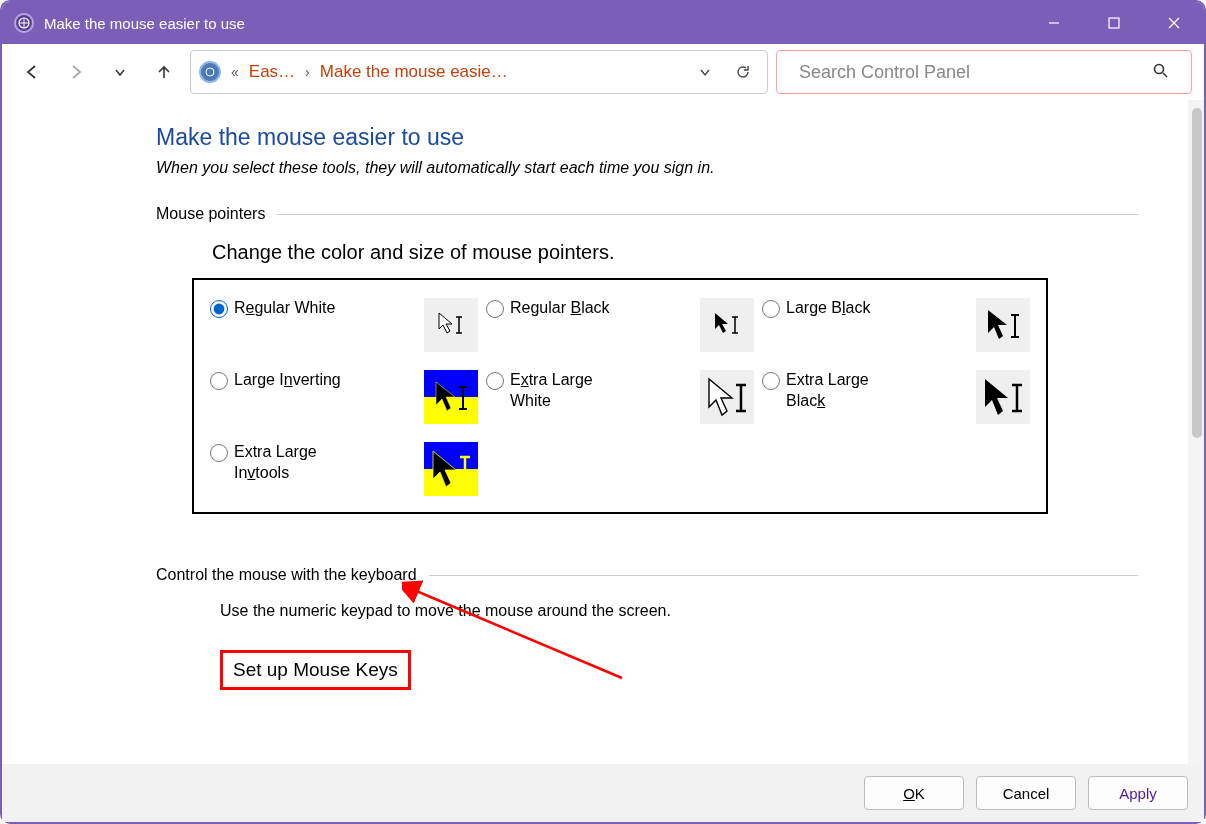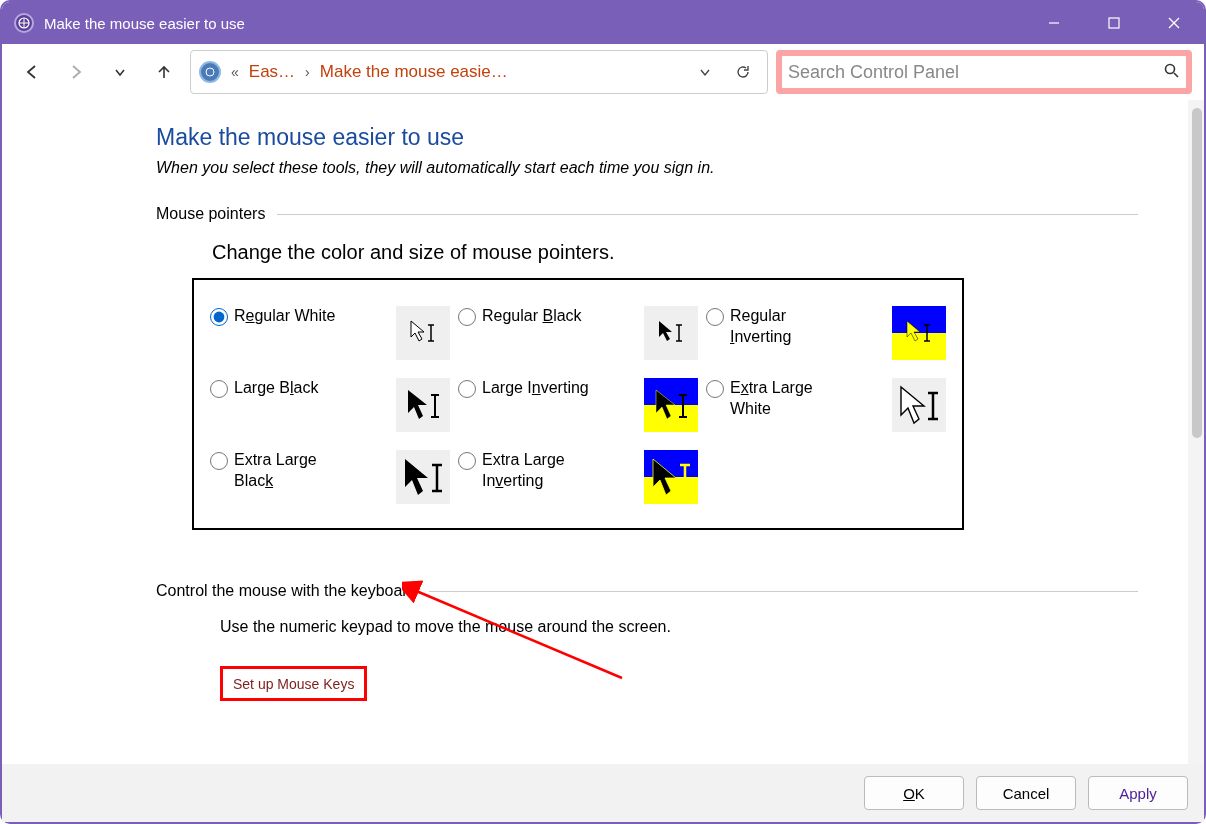--- a/index.html
+++ b/index.html
@@ -14,49 +14,49 @@
 .titlebar-btn:last-child { border-radius: 0 8px 0 0; }
 .toolbar { height: 56px; display: flex; align-items: center; padding: 0 12px; gap: 8px; }
 .nav-btn { width: 36px; height: 36px; display: flex; align-items: center; justify-content: center; color: #555; cursor: pointer; border-radius: 4px; }
 .nav-btn.disabled { color: #aaa; }
 .address-bar { flex: 1; height: 44px; border: 1px solid #ccc; border-radius: 4px; display: flex; align-items: center; padding: 0 8px; gap: 6px; }
 .addr-icon { width: 22px; height: 22px; border-radius: 50%; background: #4a7ab8; border: 2px solid #8fb8e0; display: flex; align-items: center; justify-content: center; }
 .addr-text { font-size: 17px; color: #c2410c; white-space: nowrap; }
 .addr-sep { color: #555; font-size: 14px; margin: 0 4px; }
 .addr-spacer { flex: 1; }
 .addr-control { width: 32px; display: flex; align-items: center; justify-content: center; color: #444; cursor: pointer; }
-.search-box { width: 416px; height: 44px; border: 6px solid #fca5a5; border-radius: 4px; display: flex; align-items: center; padding: 0 6px; }
+.search-box { width: 416px; height: 44px; border: 1px solid #fca5a5; border-radius: 4px; display: flex; align-items: center; padding: 0 22px; }
 .search-input { flex: 1; border: none; outline: none; font-size: 18px; color: #888; }
 .search-input::placeholder { color: #888; }
 .search-icon { color: #444; cursor: pointer; }
 .content-wrap { flex: 1; display: flex; overflow: hidden; }
 .content { flex: 1; padding: 24px 50px 0 154px; overflow-y: auto; }
 .scrollbar { width: 16px; background: #f4f4f4; position: relative; }
 .scrollbar-thumb { position: absolute; top: 8px; right: 2px; width: 10px; height: 330px; background: #c8c8c8; border-radius: 5px; }
 .heading { color: #1a4ba0; font-size: 23px; font-weight: normal; margin-bottom: 8px; }
 .subtext { font-size: 16px; color: #000; margin-bottom: 28px; font-style: italic; }
 .section-label { display: flex; align-items: center; margin-bottom: 18px; }
 .section-label span { font-size: 16px; color: #000; margin-right: 12px; }
 .section-label .line { flex: 1; height: 1px; background: #ccc; }
 .section-desc { margin-left: 56px; font-size: 20px; margin-bottom: 14px; }
-.pointer-grid { margin-left: 36px; border: 2px solid #000; padding: 16px 12px; display: grid; grid-template-columns: 1fr 1fr 1fr; grid-template-rows: 72px 72px 72px; width: 772px; }
+.pointer-grid { margin-left: 36px; border: 2px solid #000; padding: 8px 12px; display: grid; grid-template-columns: 1fr 1fr 1fr; grid-template-rows: 72px 72px 72px; width: 856px; }
 .pointer-cell { display: flex; align-items: flex-start; padding: 10px 4px; }
 .pointer-cell .radio-wrap { display: flex; align-items: flex-start; gap: 6px; flex: 1; }
 .pointer-cell .lbl { font-size: 16px; line-height: 1.3; max-width: 110px; }
 .pointer-cell .lbl .underline { text-decoration: underline; }
 .pointer-preview { width: 54px; height: 54px; background: #efefef; display: flex; align-items: center; justify-content: center; margin-left: auto; position: relative; }
 .preview-inverting { background: linear-gradient(to bottom, #0000ff 50%, #ffff00 50%); }
 input[type=radio] { width: 18px; height: 18px; accent-color: #0066cc; margin-top: 2px; cursor: pointer; }
 input[type=checkbox] { width: 18px; height: 18px; accent-color: #0066cc; margin-top: 2px; cursor: pointer; }
 .section2 { margin-top: 52px; }
 .check-row { margin-left: 36px; display: flex; align-items: flex-start; gap: 8px; margin-bottom: 14px; }
 .check-row .lbl { font-size: 16px; }
 .check-desc { margin-left: 64px; font-size: 16px; margin-bottom: 30px; }
 .link-highlight { margin-left: 64px; display: inline-block; padding: 6px 10px; border: 3px solid #ff0000; position: relative; }
-.link-highlight a { color: #7f1d1d; font-size: 14px; text-decoration: none; }
+.link-highlight a { color: #000000; font-size: 19px; text-decoration: none; }
 .footer { height: 58px; border-top: 0; background: #f2f2f2; display: flex; align-items: center; justify-content: flex-end; padding: 0 16px; gap: 12px; }
 .btn { min-width: 100px; height: 34px; border: 1px solid #bbb; background: #fdfdfd; border-radius: 4px; font-size: 15px; cursor: pointer; display: flex; align-items: center; justify-content: center; }
 .btn.disabled { color: #4c1d95; }
 .btn .underline { text-decoration: underline; }
 .arrow-annotation { position: absolute; pointer-events: none; }
 </style>
 </head>
 <body>
 
 <div class="window">
@@ -175,34 +175,20 @@
             </label>
           <div class="pointer-preview">
               <svg width="32" height="32">
                 <path d="M4 4 L4 20 L8 16 L12 24 L15 22 L11 15 L17 15 Z" fill="#000"></path>
                 <line x1="24" y1="8" x2="24" y2="24" stroke="#000" stroke-width="1.5"></line>
                 <line x1="21" y1="8" x2="27" y2="8" stroke="#000" stroke-width="1.5"></line>
                 <line x1="21" y1="24" x2="27" y2="24" stroke="#000" stroke-width="1.5"></line>
               </svg>
             </div>
         </div>
-        <div class="pointer-cell">
-          <label class="radio-wrap">
-              <input type="radio" name="ptr" style="">
-              <span class="lbl"><span>Regular </span><span class="underline">I</span><span>nverting</span></span>
-            </label>
-          <div class="pointer-preview preview-inverting">
-              <svg width="32" height="32">
-                <path d="M4 4 L4 20 L8 16 L12 24 L15 22 L11 15 L17 15 Z" fill="#ffff00" stroke="#000" stroke-width="0.5"></path>
-                <line x1="24" y1="8" x2="24" y2="24" stroke="#000" stroke-width="1.5"></line>
-                <line x1="21" y1="8" x2="27" y2="8" stroke="#000" stroke-width="1.5"></line>
-                <line x1="21" y1="24" x2="27" y2="24" stroke="#000" stroke-width="1.5"></line>
-              </svg>
-            </div>
-        </div>
 
         <div class="pointer-cell">
           <label class="radio-wrap">
               <input type="radio" name="ptr" style="">
               <span class="lbl"><span>Large B</span><span class="underline">l</span><span>ack</span></span>
             </label>
           <div class="pointer-preview">
               <svg width="40" height="40">
                 <path d="M5 5 L5 28 L11 22 L16 34 L20 31 L15 20 L24 20 Z" fill="#000"></path>
                 <line x1="32" y1="10" x2="32" y2="32" stroke="#000" stroke-width="2"></line>
@@ -250,21 +236,21 @@
                 <path d="M6 6 L6 34 L13 27 L19 42 L24 38 L18 25 L29 25 Z" fill="#000"></path>
                 <line x1="38" y1="12" x2="38" y2="38" stroke="#000" stroke-width="2.5"></line>
                 <line x1="33" y1="12" x2="43" y2="12" stroke="#000" stroke-width="2.5"></line>
                 <line x1="33" y1="38" x2="43" y2="38" stroke="#000" stroke-width="2.5"></line>
               </svg>
             </div>
         </div>
         <div class="pointer-cell">
           <label class="radio-wrap">
               <input type="radio" name="ptr" style="">
-              <span class="lbl"><span>Extra Large In</span><span class="underline">v</span><span>erting</span></span>
+              <span class="lbl"><span>Extra Large In</span><span class="underline">v</span><span>tools</span></span>
             </label>
           <div class="pointer-preview preview-inverting">
               <svg width="48" height="48">
                 <path d="M6 6 L6 34 L13 27 L19 42 L24 38 L18 25 L29 25 Z" fill="#000" stroke="#ffff00" stroke-width="0.8"></path>
                 <line x1="38" y1="12" x2="38" y2="38" stroke="#ffff00" stroke-width="2.5"></line>
                 <line x1="33" y1="12" x2="43" y2="12" stroke="#ffff00" stroke-width="2.5"></line>
                 <line x1="33" y1="38" x2="43" y2="38" stroke="#ffff00" stroke-width="2.5"></line>
               </svg>
             </div>
         </div>

